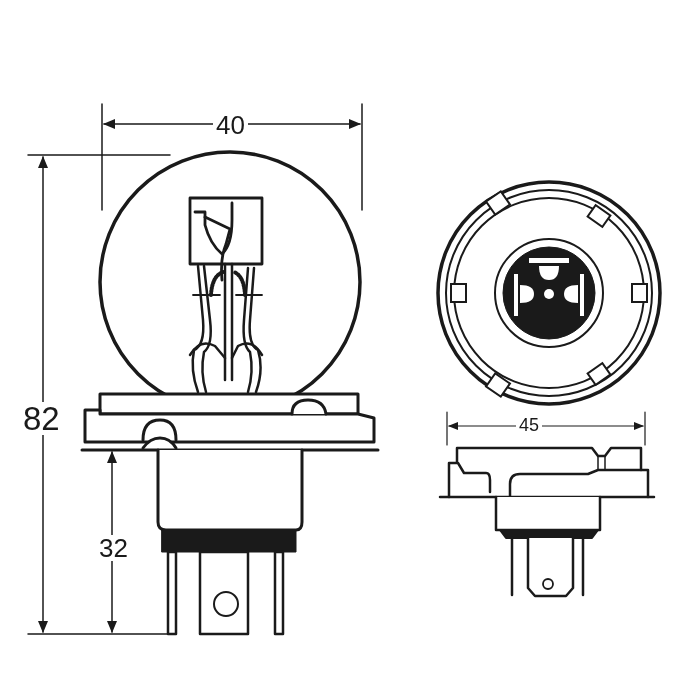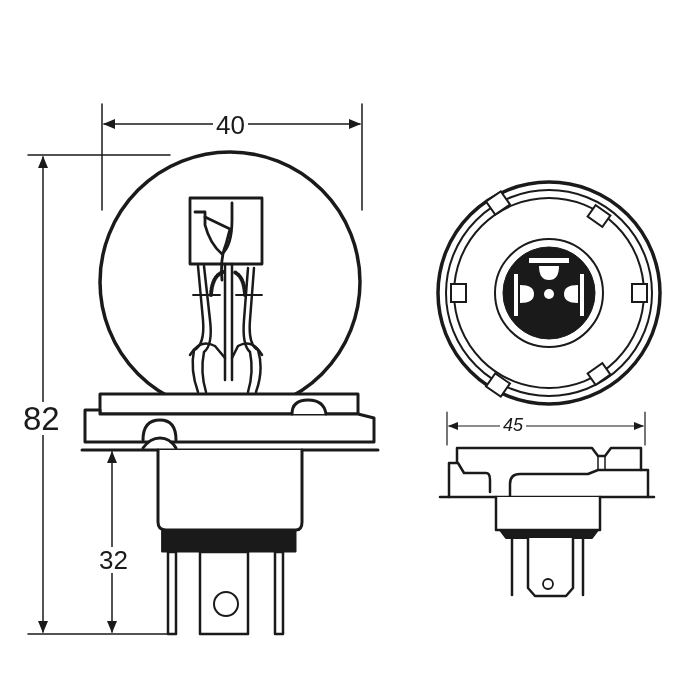--- a/index.html
+++ b/index.html
@@ -1,22 +1,22 @@
 <!DOCTYPE html>
 <html><head>
   <meta charset="utf-8">
   <style>
     html, body { margin: 0; padding: 0; background: #ffffff; }
     body { width: 700px; height: 700px; overflow: hidden; position: relative; font-family: "Liberation Sans", sans-serif; }
     svg { position: absolute; left: 0; top: 0; }
     .dim-label { position: absolute; font-family: "Liberation Sans", sans-serif; color: #1a1a1a; background: #ffffff; line-height: 1; padding: 0 3px; }
     .lbl-40 { left: 213px; top: 112px; font-size: 26px; }
     .lbl-82 { left: 20px; top: 402px; font-size: 33px; }
-    .lbl-32 { left: 96px; top: 535px; font-size: 26px; margin-top: 12px; }
-    .lbl-45 { left: 500px; top: 416px; font-size: 18px; font-style: italic; }
+    .lbl-32 { left: 96px; top: 535px; font-size: 26px; }
+    .lbl-45 { left: 516px; top: 416px; font-size: 18px; }
   </style>
 </head>
 <body>
 
 <svg width="700" height="700" viewBox="0 0 700 700" xmlns="http://www.w3.org/2000/svg">
   <defs>
     <marker id="arr" viewBox="0 0 12 10" refX="11" refY="5" markerWidth="12" markerHeight="10" orient="auto-start-reverse" markerUnits="userSpaceOnUse">
       <path d="M0,0 L12,5 L0,10 Z" fill="#1a1a1a"></path>
     </marker>
     <marker id="arrS" viewBox="0 0 10 8" refX="9" refY="4" markerWidth="10" markerHeight="8" orient="auto-start-reverse" markerUnits="userSpaceOnUse">

